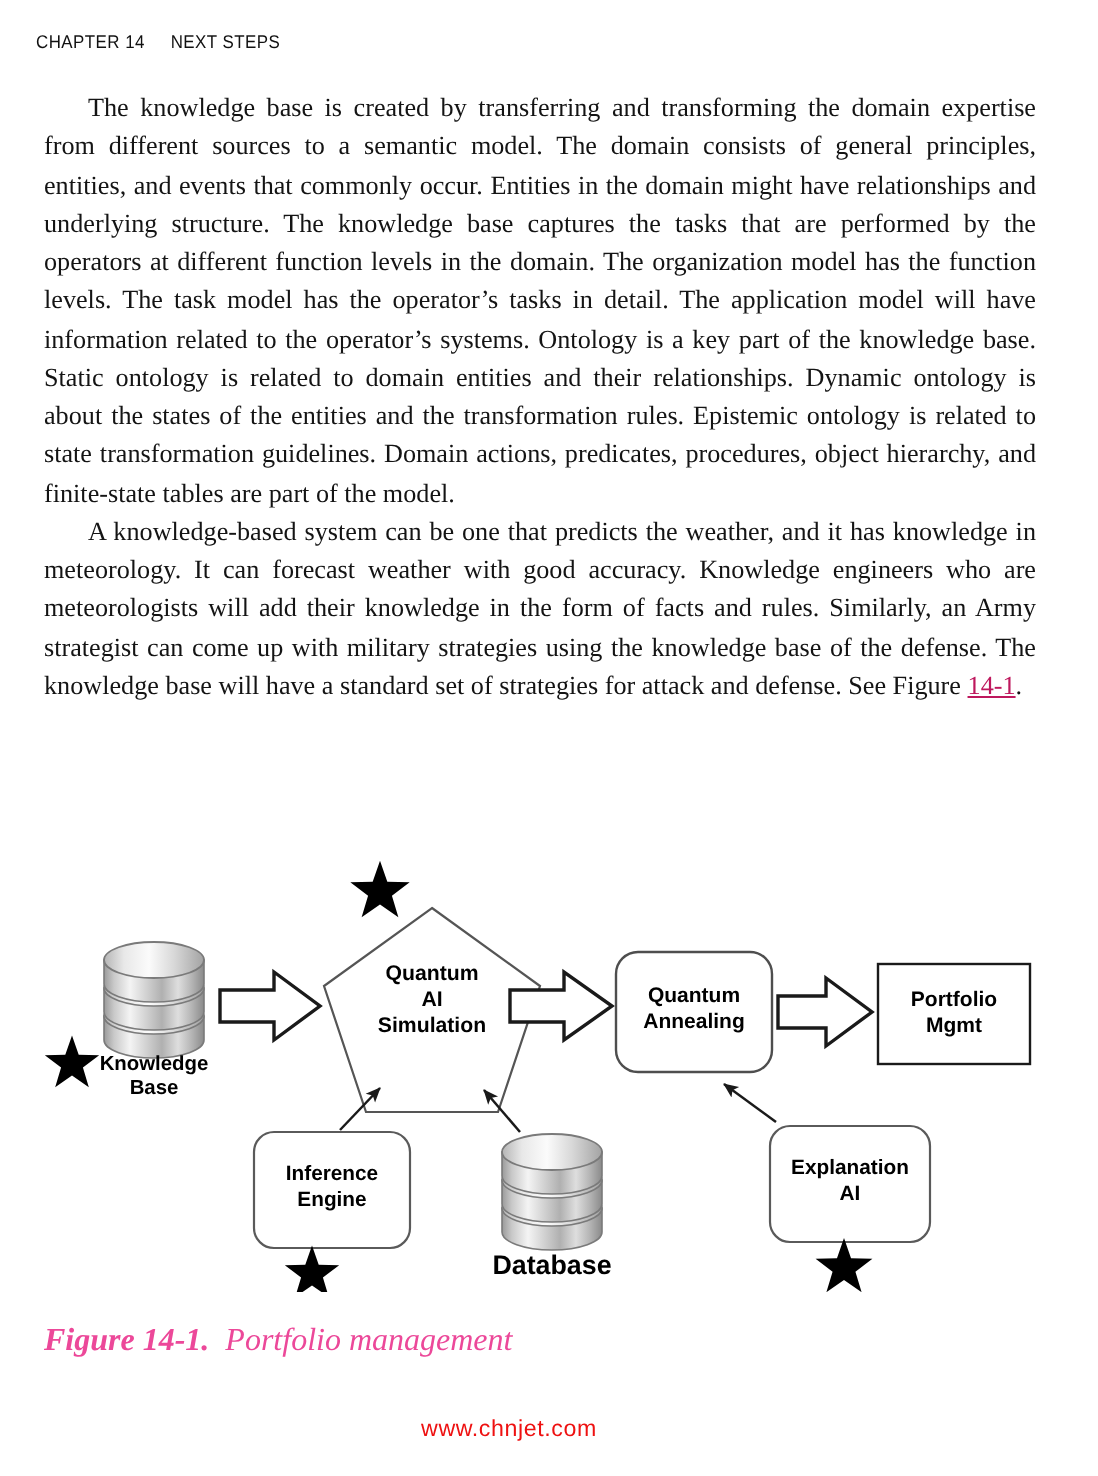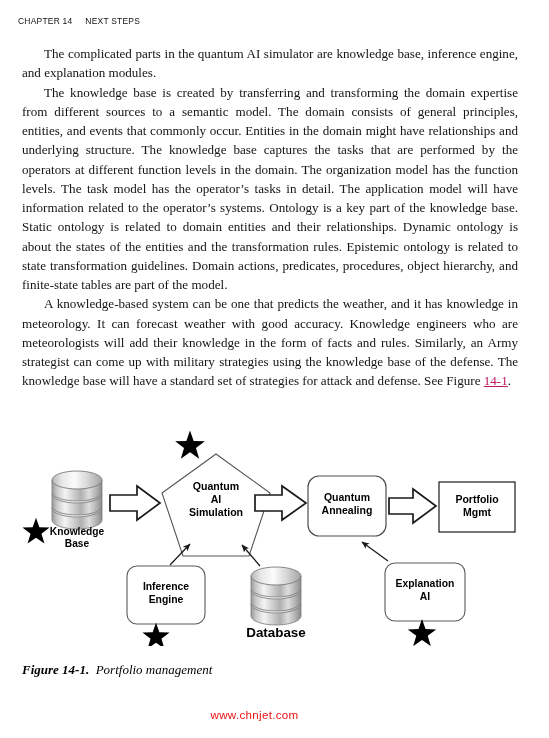--- a/index.html
+++ b/index.html
@@ -59,23 +59,23 @@
     width: 512px;
     height: 222px;
   }
   .figure-wrap svg { display: block; }
 
   
   .figure-caption {
     position: absolute;
     top: 662px;
     left: 22px;
-    font-size: 13px;
+    font-size: 16px;
     font-style: italic;
-    color: #000000;
+    color: #ec4899;
     white-space: pre;
   }
   .figure-caption .cap-num {
     font-weight: bold;
     font-style: italic;
   }
 
   
   .watermark {
     position: absolute;
@@ -95,21 +95,20 @@
     font-weight: bold;
     fill: #000000;
   }
 </style>
 </head>
 <body>
 
 <div class="page-header"><span>CHAPTER 14</span><span class="chap-gap"></span><span>NEXT STEPS</span></div>
 
 <div class="body-copy">
-  <p>The complicated parts in the quantum AI simulator are knowledge base, inference engine, and explanation modules.</p>
   <p>The knowledge base is created by transferring and transforming the domain expertise from different sources to a semantic model. The domain consists of general principles, entities, and events that commonly occur. Entities in the domain might have relationships and underlying structure. The knowledge base captures the tasks that are performed by the operators at different function levels in the domain. The organization model has the function levels. The task model has the operator’s tasks in detail. The application model will have information related to the operator’s systems. Ontology is a key part of the knowledge base. Static ontology is related to domain entities and their relationships. Dynamic ontology is about the states of the entities and the transformation rules. Epistemic ontology is related to state transformation guidelines. Domain actions, predicates, procedures, object hierarchy, and finite-state tables are part of the model.</p>
   <p><span>A knowledge-based system can be one that predicts the weather, and it has knowledge in meteorology. It can forecast weather with good accuracy. Knowledge engineers who are meteorologists will add their knowledge in the form of facts and rules. Similarly, an Army strategist can come up with military strategies using the knowledge base of the defense. The knowledge base will have a standard set of strategies for attack and defense. See Figure </span><a class="xref" href="#">14-1</a><span>.</span></p>
 </div>
 
 <div class="figure-wrap">
   <svg width="512" height="222" viewBox="0 0 512 222" xmlns="http://www.w3.org/2000/svg">
     <defs>
       <linearGradient id="cylGrad" x1="0" y1="0" x2="1" y2="0">
         <stop offset="0%" stop-color="#9a9a9a"></stop>
         <stop offset="10%" stop-color="#c9c9c9"></stop>

